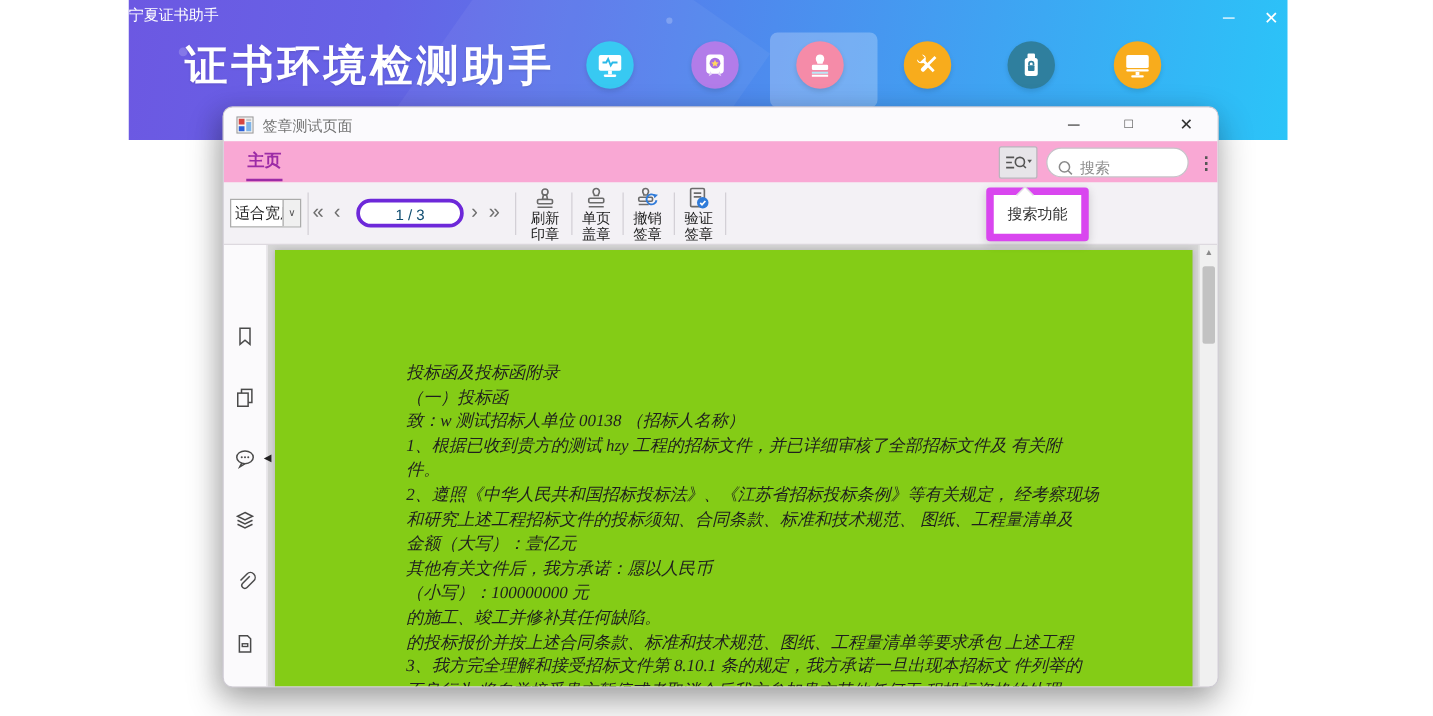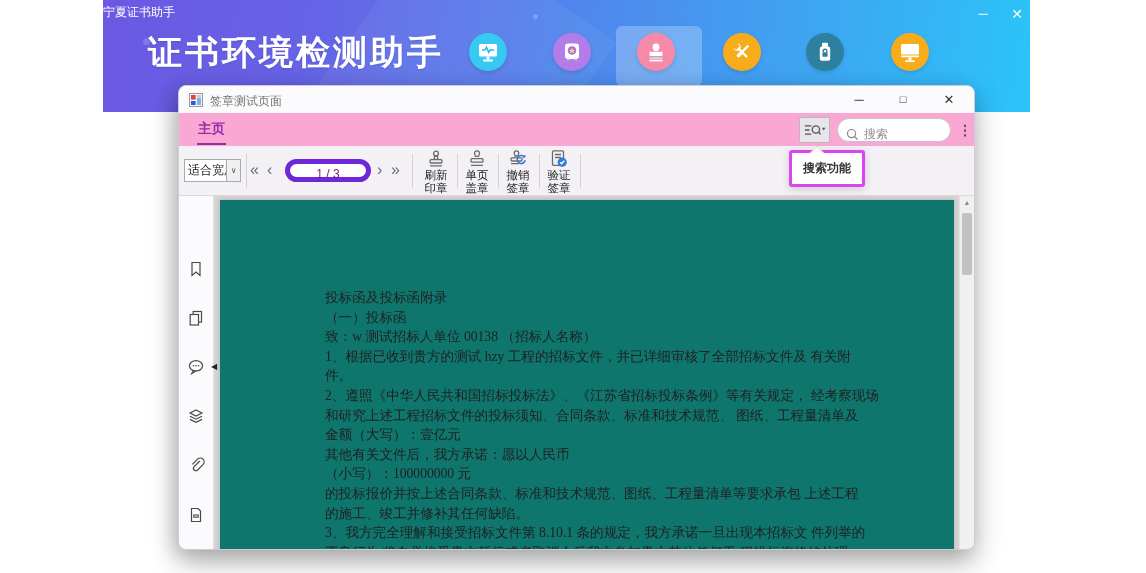--- a/index.html
+++ b/index.html
@@ -49,50 +49,50 @@
                 border:1px solid #b9b6bd; border-radius:2px; display:flex; align-items:center; justify-content:center; }
   .search-pill { position:absolute; left:658px; top:5px; width:114px; height:24px; background:#fff;
                  border:1px solid #c6c3c9; border-radius:12px; display:flex; align-items:flex-end; padding:0 8px; }
   .search-pill svg { flex:0 0 auto; margin-right:5px; }
   .search-pill input { border:none; outline:none; width:70px; font-size:12px; color:#333; background:transparent;
                        font-family:"Liberation Sans", sans-serif; }
   .search-pill input::placeholder { color:#8f8f8f; }
   .dots { position:absolute; left:779px; top:5px; width:14px; height:24px; line-height:24px; text-align:center;
           font-size:14px; color:#555; font-weight:bold; }
 
-  .tooltip { position:absolute; left:610px; top:64px; background:#fff; border:3px solid #d946ef;
+  .tooltip { position:absolute; left:610px; top:64px; background:#fff; border:6px solid #d946ef;
              border-radius:3px; box-shadow:0 2px 8px rgba(0,0,0,.16); padding:7px 11px; font-size:12px;
-             color:#333; z-index:30; white-space:nowrap;font-weight:bold; }
+             color:#333; z-index:30; white-space:nowrap; }
   .tooltip:before { content:""; position:absolute; left:20px; top:-5px; width:9px; height:9px; background:#fff;
                     border-left:1px solid #e0dee2; border-top:1px solid #e0dee2; transform:rotate(45deg); }
 
   .toolbar { position:absolute; left:0; top:60px; width:100%; height:50px; background:#f3f1f5;
              border-bottom:1px solid #ddd9df; }
   .vsep { position:absolute; top:8px; width:1px; height:34px; background:#d3d0d6; }
   .fit-select { position:absolute; left:5px; top:13px; width:57px; height:23px; background:#fff;
                 border:1px solid #ababab; display:flex; }
   .fit-select .val { width:42px; overflow:hidden; white-space:nowrap; font-size:12px; color:#222;
                      line-height:21px; padding-left:3px; }
   .fit-select .arr { width:14px; border-left:1px solid #ababab; background:#f0f0f0; font-size:8px; color:#555;
                      text-align:center; line-height:21px; }
   .navg { position:absolute; top:11px; font-size:16px; color:#6f6f6f; line-height:26px; cursor:default; }
   .page-pill { position:absolute; left:106px; top:13px; width:86px; height:23px; background:#fff;
-               border:5px solid #6d28d9; border-radius:12px; text-align:center; line-height:21px;
-               font-size:12px; color:#701a75; }
+               border:3px solid #6d28d9; border-radius:12px; text-align:center; line-height:21px;
+               font-size:12px; color:#0c4a6e; }
   .tbtn { position:absolute; top:1px; width:40px; height:48px; text-align:center; cursor:default; }
   .tbtn svg { display:block; margin:2px auto 0 auto; }
   .tbtn .l { font-size:11.5px; line-height:12.5px; color:#1e1e1e; }
 
   .content { position:absolute; left:0; top:110px; width:100%; height:355px; background:#d5d5d5; }
   .sidepanel { position:absolute; left:0; top:0; width:35px; height:100%; background:#fbfafc;
                border-right:1px solid #e3e1e5; }
   .sicon { position:absolute; left:8px; width:18px; height:18px; }
   .collapse { position:absolute; left:32px; top:166px; font-size:8px; color:#222; z-index:5; }
-  .page { position:absolute; left:41px; top:4px; width:734px; height:351px; background:#0f766e;
-          box-shadow:0 0 5px rgba(0,0,0,.18); overflow:hidden; }
+  .page { position:absolute; left:41px; top:4px; width:734px; height:351px; background:#84cc16;
+          box-shadow:0 0 5px rgba(0,0,0,.18); overflow:hidden;font-style:italic; }
   .doc { position:absolute; left:105px; top:88px; width:535px; font-family:"Liberation Serif", serif;
          font-size:13.6px; line-height:19.6px; color:#1f1f1f; }
   .doc .ln { white-space:nowrap; }
 
   .scrollbar { position:absolute; right:0; top:0; width:15px; height:355px; background:#f0f0f0;
                border-left:1px solid #e2e2e2; }
   .sb-up { position:absolute; left:0; top:3px; width:14px; text-align:center; font-size:7px; color:#8a8a8a; }
   .sb-thumb { position:absolute; left:2px; top:17px; width:10px; height:62px; background:#c2c2c2; border-radius:2px; }
 </style>
 </head>
@@ -313,22 +313,22 @@
             <div class="ln">投标函及投标函附录</div>
             <div class="ln">（一）投标函</div>
             <div class="ln">致：w 测试招标人单位 00138 （招标人名称）</div>
             <div class="ln">1、根据已收到贵方的测试 hzy 工程的招标文件，并已详细审核了全部招标文件及 有关附</div>
             <div class="ln">件。</div>
             <div class="ln">2、遵照《中华人民共和国招标投标法》、《江苏省招标投标条例》等有关规定， 经考察现场</div>
             <div class="ln">和研究上述工程招标文件的投标须知、合同条款、标准和技术规范、 图纸、工程量清单及</div>
             <div class="ln">金额（大写）：壹亿元</div>
             <div class="ln">其他有关文件后，我方承诺：愿以人民币</div>
             <div class="ln">（小写）：100000000 元</div>
+            <div class="ln">的施工、竣工并修补其任何缺陷。</div>
             <div class="ln">的投标报价并按上述合同条款、标准和技术规范、图纸、工程量清单等要求承包 上述工程</div>
-            <div class="ln">的施工、竣工并修补其任何缺陷。</div>
             <div class="ln">3、我方完全理解和接受招标文件第 8.10.1 条的规定，我方承诺一旦出现本招标文 件列举的</div>
             <div class="ln">不良行为,将自觉接受贵方暂停或者取消今后我方参加贵方其他任何工 程投标资格的处理.</div>
           </div>
       </div>
 
       <div class="scrollbar">
         <div class="sb-up">▲</div>
         <div class="sb-thumb"></div>
       </div>
     </div>

